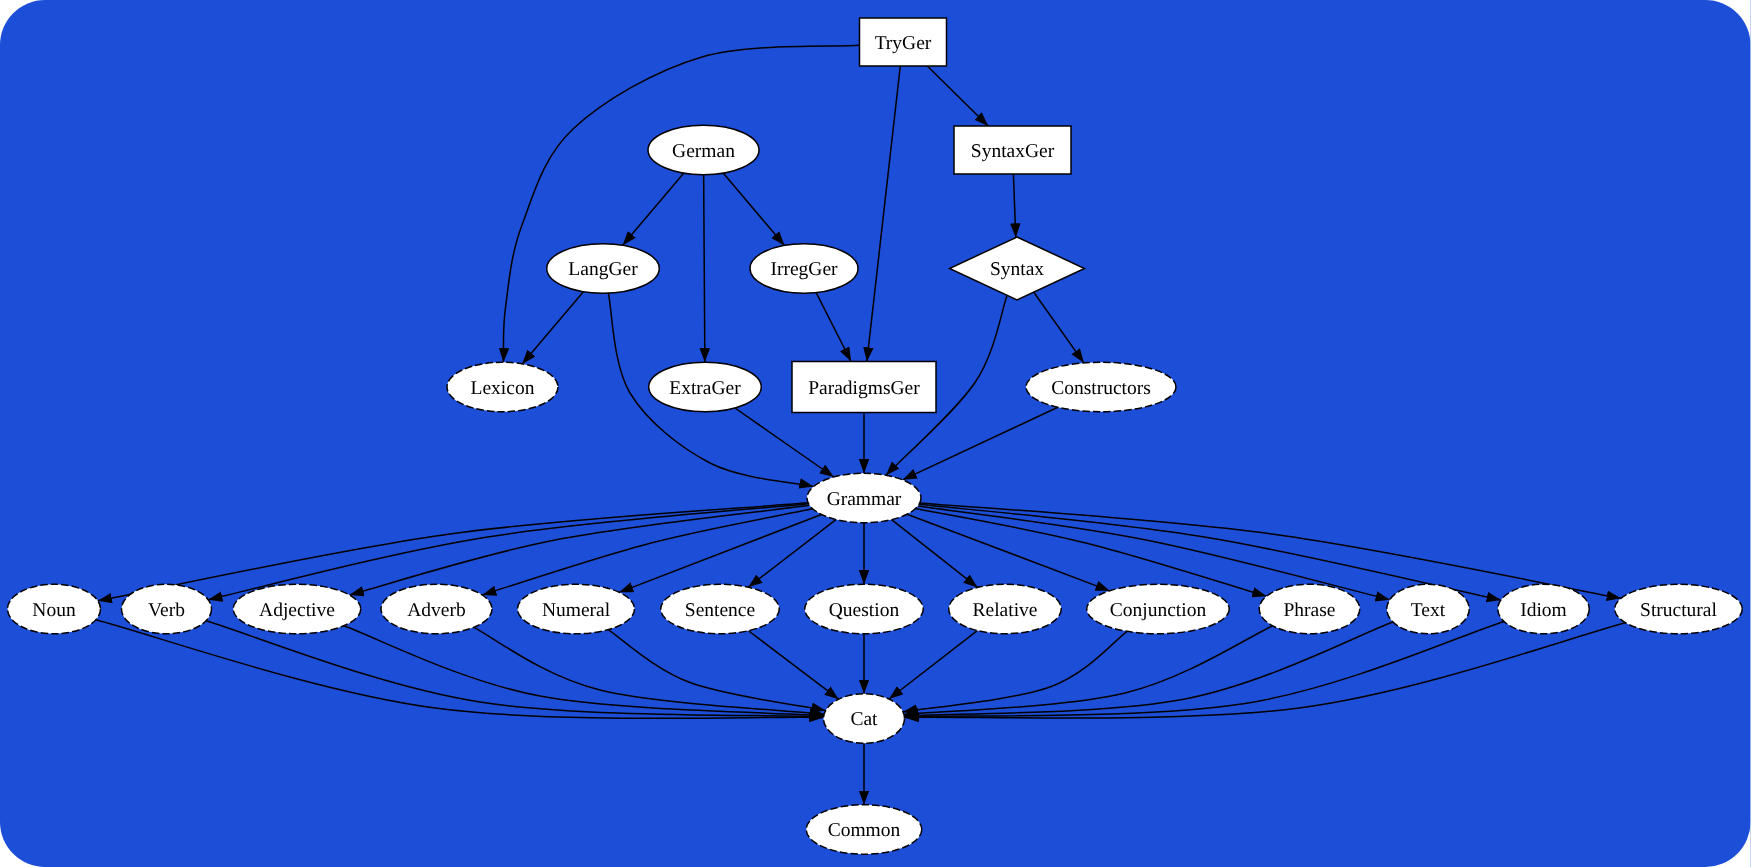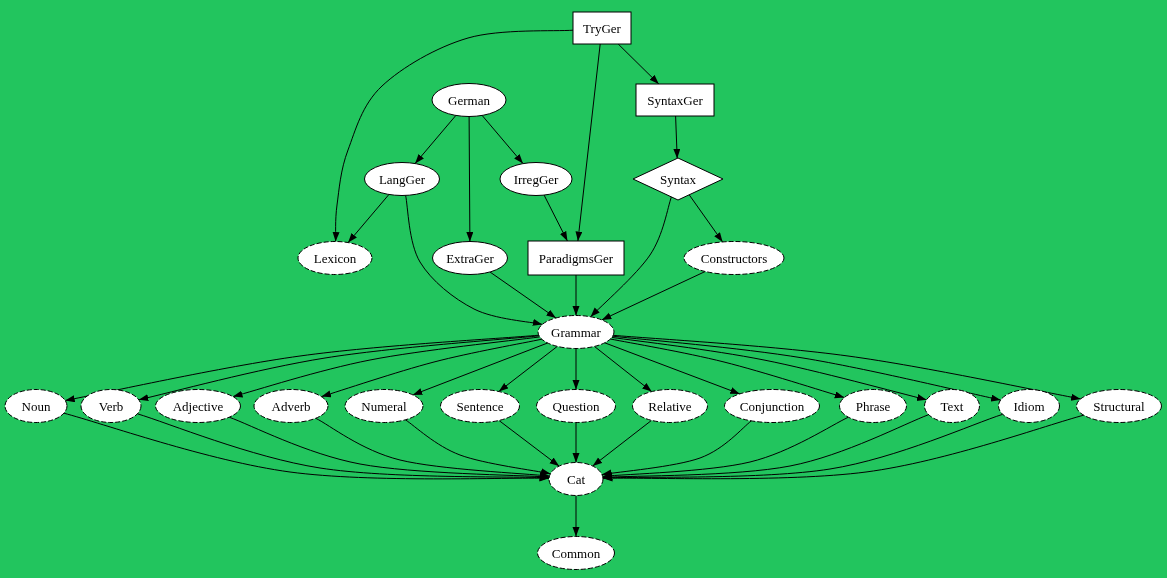--- a/index.html
+++ b/index.html
@@ -4,23 +4,24 @@
 <title>Diagram</title>
 <style>
   html, body {
     margin: 0;
     padding: 0;
     background: #ffffff;
   }
   .canvas {
     width: 1167px;
     height: 578px;
-    background: #22c55e;
+    background: #1d4ed8;
     position: relative;
     overflow: hidden;
+    border-radius: 30px;
   }
   svg {
     display: block;
     width: 100%;
     height: 100%;
   }
   svg text {
     font-family: "Liberation Serif", "DejaVu Serif", serif;
     font-size: 13px;
     fill: #000000;

